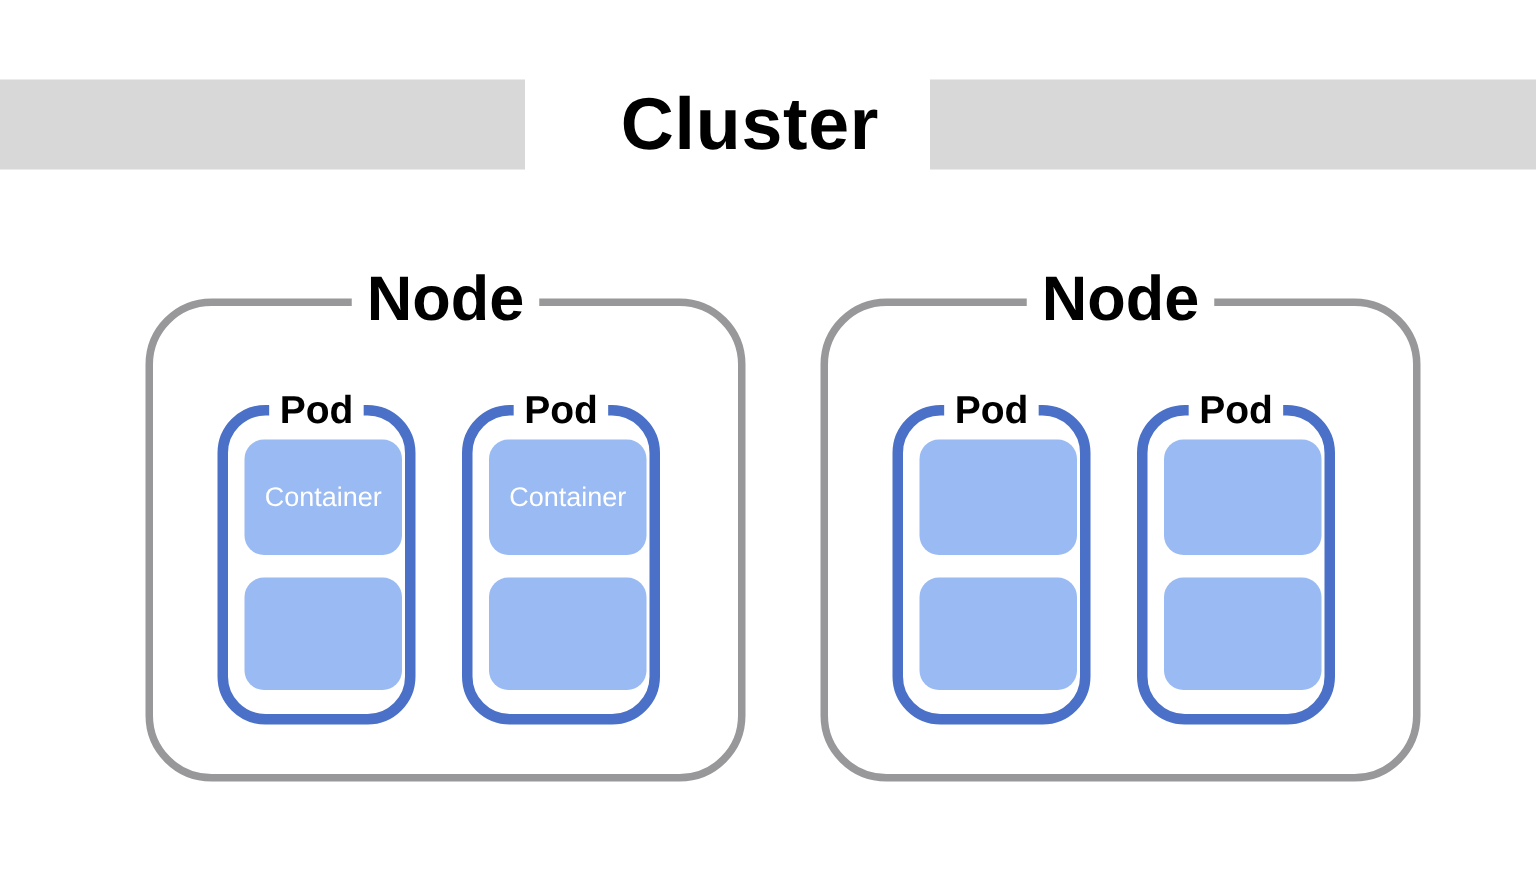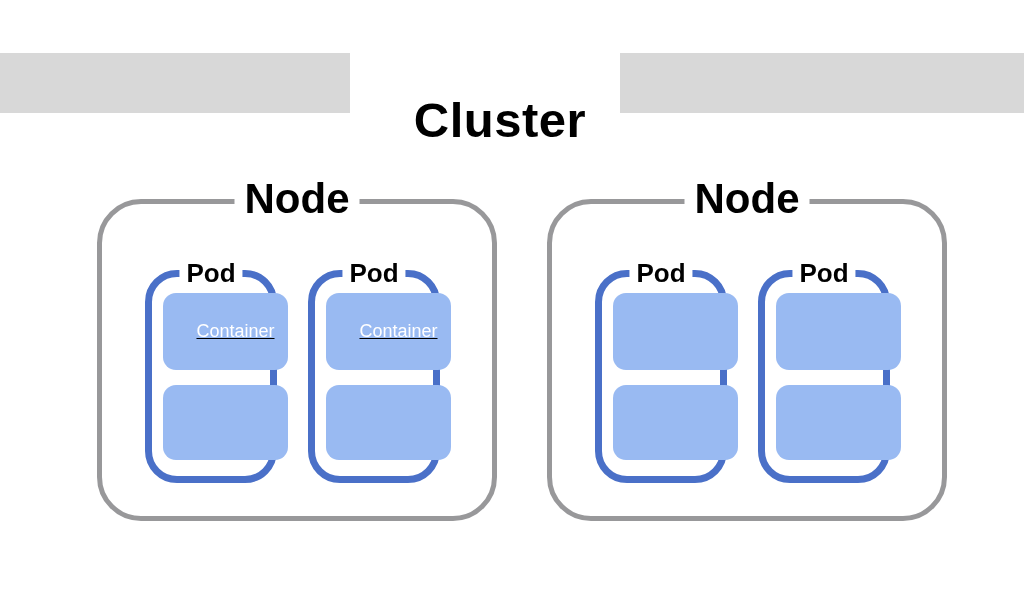--- a/index.html
+++ b/index.html
@@ -34,21 +34,20 @@
     box-sizing: border-box;
     padding-left: 30px;
     display: flex;
     align-items: center;
     justify-content: center;
     font-size: 49px;
     font-weight: bold;
     color: var(--label-text, #000000);
     letter-spacing: 0.5px;
     white-space: nowrap;
-    margin-top: 37px;
   }
 
   
   .node {
     position: absolute;
     top: 199px;
     width: 400px;
     height: 322px;
     box-sizing: border-box;
     border: 5px solid var(--node-border, #98989a);
@@ -78,21 +77,20 @@
     top: 66px;
     width: 132px;
     height: 213px;
     box-sizing: border-box;
     border: 7px solid var(--pod-border, #4a70c8);
     border-radius: 32px;
     display: flex;
     flex-direction: column;
     padding: 16px 11px;
     gap: 15px;
-    text-decoration: underline;
   }
   .pod.p0 { left: 43px; }
   .pod.p1 { left: 206px; }
 
   .pod-label {
     position: absolute;
     top: -4px;
     left: 50%;
     transform: translate(-50%, -50%);
     background: var(--background, #ffffff);
@@ -108,21 +106,20 @@
   .container-box {
     width: 105px;
     border-radius: 13px;
     background: var(--container-fill, #99baf2);
     display: flex;
     align-items: center;
     justify-content: center;
     font-size: 18px;
     color: var(--container-text, #ffffff);
     white-space: nowrap;
-    padding-left: 20px;
   }
   .container-box.c0 { height: 77px; }
   .container-box.c1 { height: 75px; }
 </style>
 </head>
 <body>
 
 <div class="header-bar left"></div>
 <div class="cluster-title">Cluster</div>
 <div class="header-bar right"></div>

